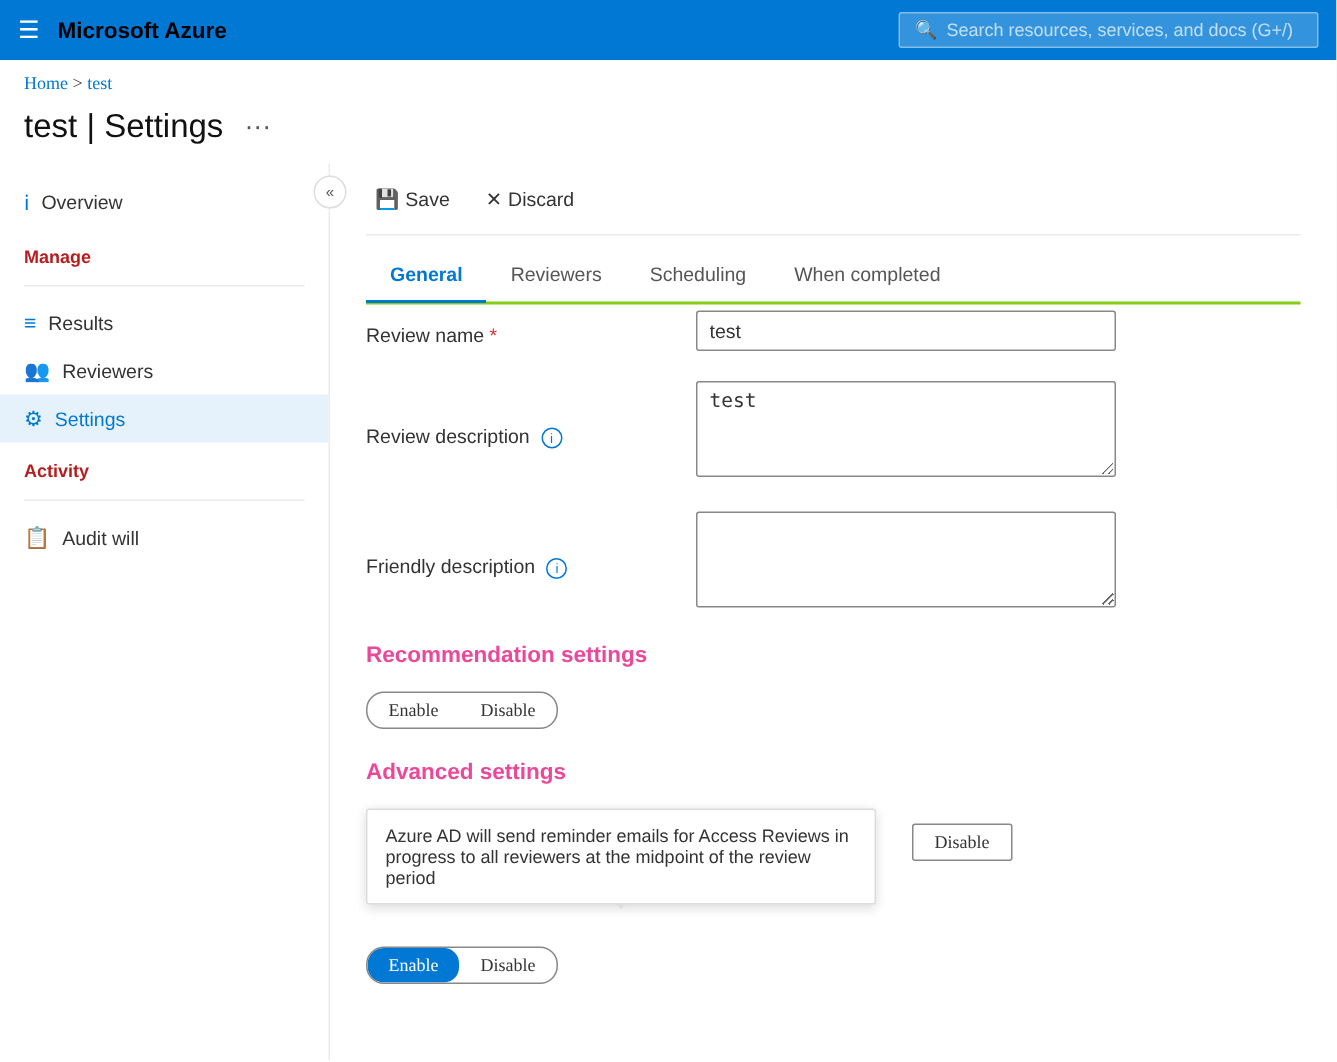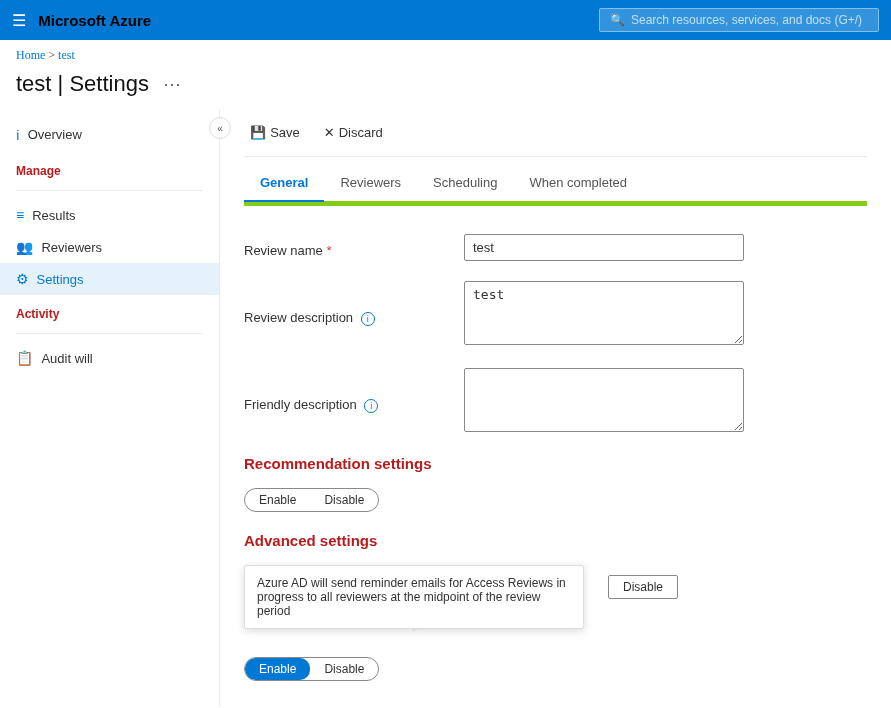--- a/index.html
+++ b/index.html
@@ -157,22 +157,22 @@
       cursor: pointer;
       font-size: 13px;
       color: #333;
       padding: 4px 6px;
     }
 
     
     .tabs {
       display: flex;
       gap: 0;
-      border-bottom: 5px solid #84cc16;
-      margin-bottom: 28px;
+      border-bottom: 2px solid #84cc16;
+      margin-bottom: 4px;
       align-items: center;
     }
     .tab {
       padding: 10px 16px;
       cursor: pointer;
       font-size: 13px;
       color: #555;
       border-bottom: 2px solid transparent;
       margin-bottom: -1px;
     }
@@ -233,40 +233,41 @@
       color: #0078d4;
       font-size: 9px;
       cursor: pointer;
       margin-left: 4px;
     }
 
     
     .section-heading {
       font-size: 15px;
       font-weight: 600;
-      color: #b91c1c;
+      color: #ec4899;
       margin-bottom: 16px;
       margin-top: 8px;
     }
 
     
     .toggle-group {
       display: flex;
       border: 1px solid #8a8886;
       border-radius: 12px;
       overflow: hidden;
       width: fit-content;
     }
     .toggle-btn {
       padding: 4px 14px;
       background: none;
       border: none;
       cursor: pointer;
       font-size: 12px;
       color: #333;
+      font-family: Liberation Serif, serif;
     }
     .toggle-btn.active {
       background: #0078d4;
       color: white;
       border-radius: 10px;
     }
 
     
     .tooltip-box {
       position: relative;

